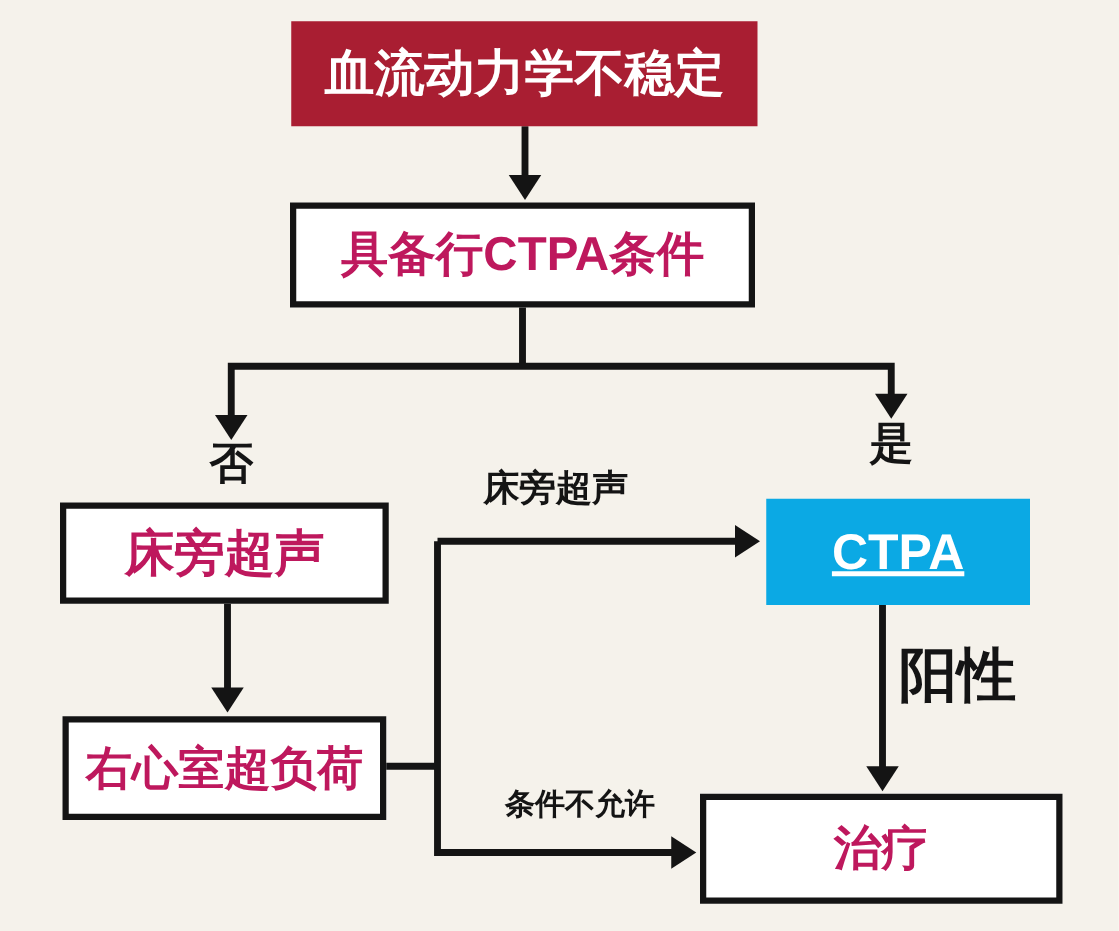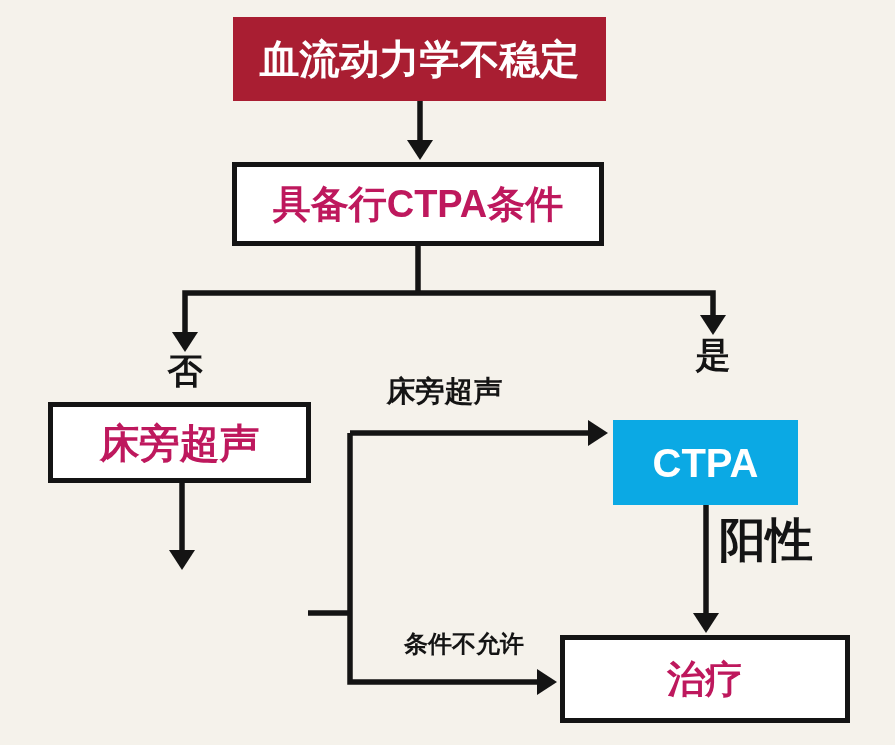--- a/index.html
+++ b/index.html
@@ -28,21 +28,21 @@
     color:#141414;
     text-align:center;
     line-height:1;
     white-space:nowrap;
   }
   
   #node-unstable      {left:233px;top:17px; width:373px;height:84px;font-size:40px;}
   #node-ctpa-condition{left:232px;top:162px;width:372px;height:84px;font-size:38px;}
   #node-bedside-us    {left:48px; top:402px;width:263px;height:81px;font-size:40px;}
   #node-rv-overload   {left:50px; top:573px;width:259px;height:83px;font-size:37px;}
-  #node-ctpa          {left:613px;top:420px;width:185px;height:85px;font-size:40px;}
+  #node-ctpa          {left:613px;top:399px;width:211px;height:85px;font-size:40px;text-decoration:underline;}
   #node-treatment     {left:560px;top:635px;width:290px;height:88px;font-size:38px;}
   
   #label-no       {left:150px;top:353px;width:70px; font-size:35px;}
   #label-yes      {left:678px;top:337px;width:70px; font-size:35px;}
   #label-allow    {left:372px;top:377px;width:145px;font-size:29px;}
   #label-notallow {left:378px;top:632px;width:172px;font-size:24px;}
   #label-positive {left:716px;top:516px;width:100px;font-size:47px;}
 </style>
 </head>
 <body>
@@ -72,20 +72,21 @@
       <polygon points="706,633 693,613 719,613"></polygon>
     </g>
   </svg>
 
   <div class="node filled" id="node-unstable" style="background-color: rgb(169, 30, 50);">血流动力学不稳定</div>
 
   <div class="node outlined" id="node-ctpa-condition">具备行CTPA条件</div>
 
   <div class="node outlined" id="node-bedside-us">床旁超声</div>
 
+  <div class="node outlined" id="node-rv-overload">右心室超负荷</div>
 
   <div class="node filled" id="node-ctpa" style="background-color: rgb(11, 169, 228);">CTPA</div>
 
   <div class="node outlined" id="node-treatment">治疗</div>
 
   <div class="edge-label" id="label-no">否</div>
 
   <div class="edge-label" id="label-yes">是</div>
 
   <div class="edge-label" id="label-allow">床旁超声</div>

